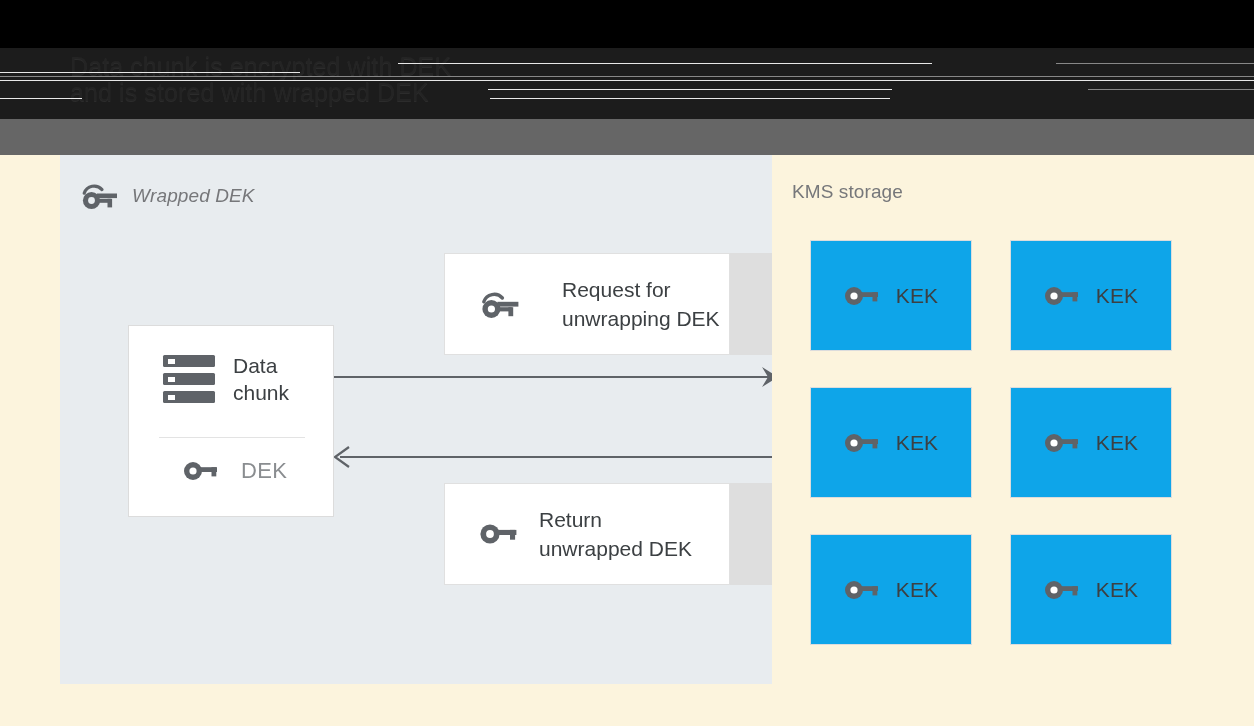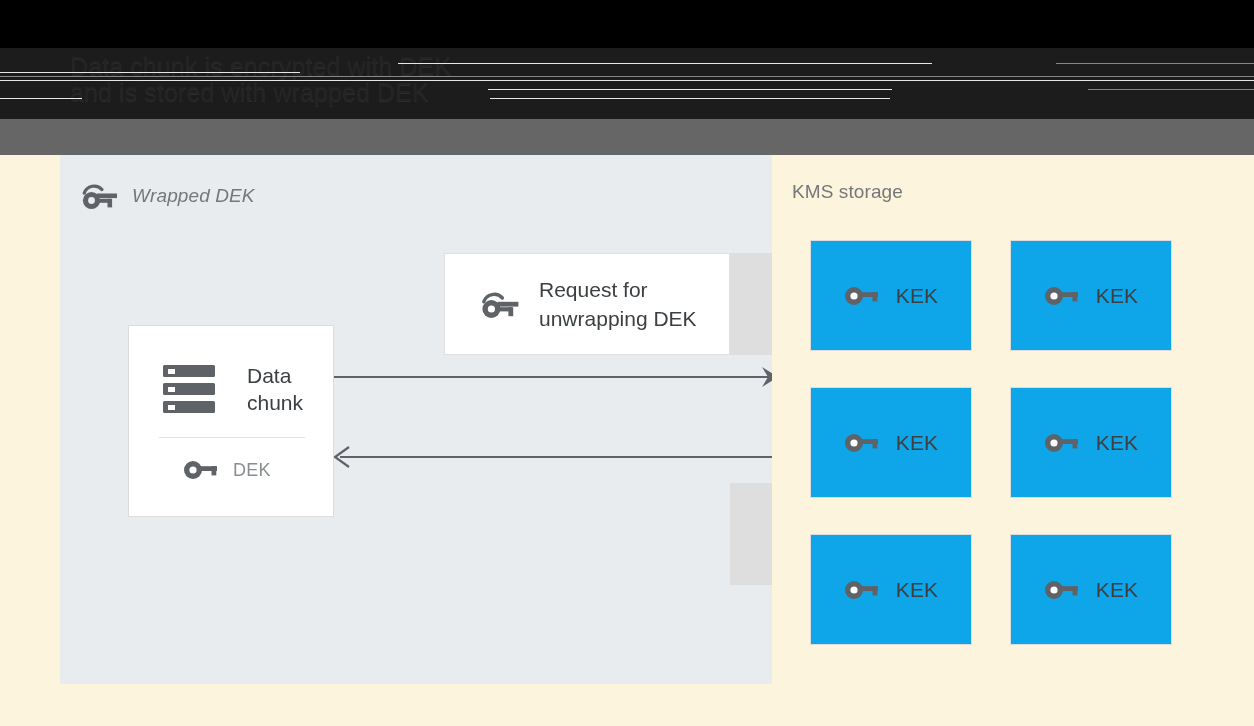--- a/index.html
+++ b/index.html
@@ -96,23 +96,22 @@
   .card-datachunk {
     position: absolute;
     left: 128px; top: 325px;
     width: 206px; height: 192px;
     background: #ffffff;
     border: 1px solid #dcdcdc;
   }
   .dc-top {
     display: flex;
     align-items: center;
-    gap: 30px;
+    gap: 16px;
     padding: 26px 0 0 32px;
-    margin-top: 10px;
   }
   .dc-label {
     font-size: 21px;
     line-height: 27px;
     color: #3c4043;
     white-space: pre-line;
   }
   .dc-divider {
     position: absolute;
     left: 30px; top: 111px;
@@ -120,23 +119,24 @@
     background: #e3e3e3;
   }
   .dc-bottom {
     position: absolute;
     left: 54px; top: 132px;
     display: flex;
     align-items: center;
     gap: 14px;
   }
   .dc-dek {
-    font-size: 18px;
+    font-size: 22px;
     color: #8a8d90;
     letter-spacing: 0.3px;
+    margin-left: 8px;
   }
 
   
   .msg-card {
     position: absolute;
     height: 102px;
     background: #ffffff;
     border: 1px solid #e0e0e0;
     display: flex;
     align-items: center;
@@ -147,21 +147,21 @@
     font-size: 21px;
     line-height: 29px;
     color: #3c4043;
     white-space: pre-line;
   }
   .msg-tail {
     position: absolute;
     width: 42px; height: 102px;
     background: #dedede;
   }
-  .card-request { left: 444px; top: 253px; width: 286px; }
+  .card-request { left: 444px; top: 253px; width: 286px; gap: 23px; }
   .tail-request { left: 730px; top: 253px; }
   .card-return  { left: 444px; top: 483px; width: 286px; }
   .tail-return  { left: 730px; top: 483px; }
 
   
   .arrow-line {
     position: absolute;
     height: 2px;
     background: #5f6368;
   }
@@ -289,20 +289,32 @@
         <rect x="18.4" y="13.8" width="21" height="4.8" fill="#5f6368"></rect>
         <rect x="18.4" y="19.2" width="14.4" height="4.2" fill="#5f6368"></rect>
         <rect x="29.4" y="19.2" width="4.8" height="9" fill="#5f6368"></rect>
       </svg>
     </span>
     <span class="msg-label">Request for
 unwrapping DEK</span>
   </div>
 
   <div class="msg-tail tail-return"></div>
+  <div class="msg-card card-return">
+    <span class="icon">
+      <svg width="40" height="26" viewBox="0 0 40 26">
+        <circle cx="11" cy="13" r="9.6" fill="#5f6368"></circle>
+        <circle cx="11" cy="13" r="3.9" fill="#ffffff"></circle>
+        <rect x="17.4" y="8.9" width="20" height="5.1" fill="#5f6368"></rect>
+        <rect x="31" y="8.9" width="5.1" height="9.8" fill="#5f6368"></rect>
+      </svg>
+    </span>
+    <span class="msg-label">Return
+unwrapped DEK</span>
+  </div>
 
   <div class="panel-right">
     <div class="panel-header">
       <span class="ptitle">KMS storage</span>
     </div>
 
     <div class="kek-grid">
 
       <div class="kek-box">
         <span class="icon">

